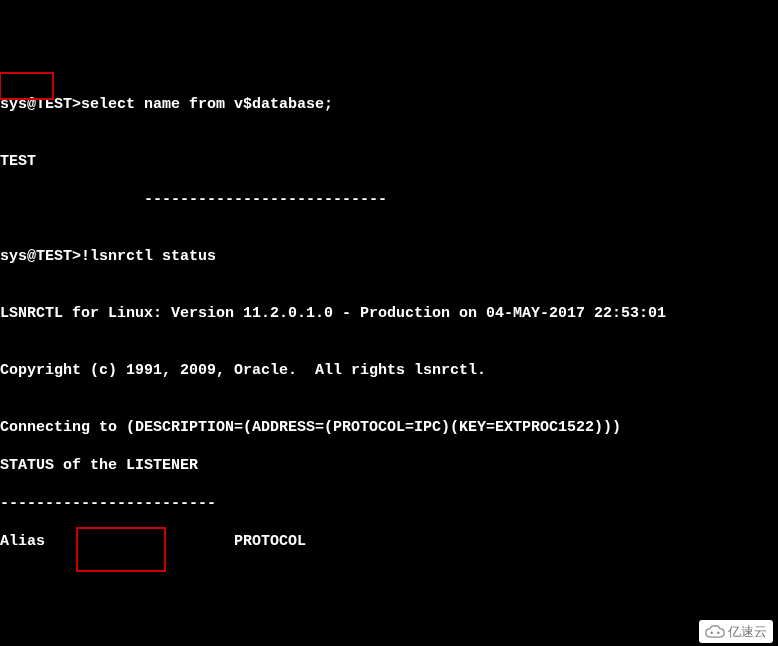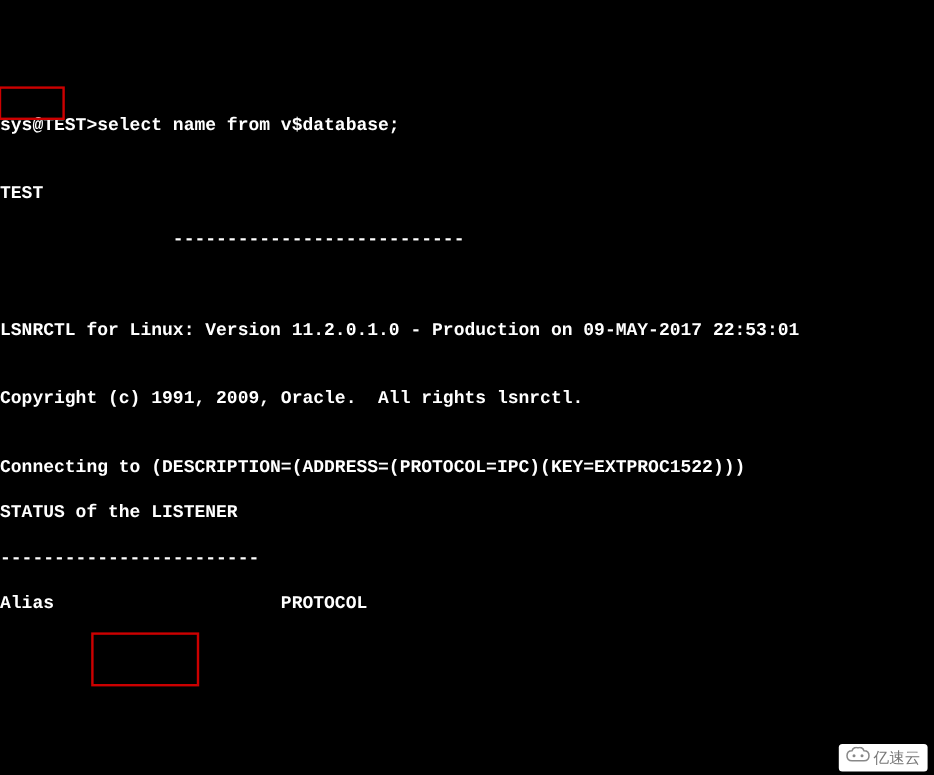--- a/index.html
+++ b/index.html
@@ -51,41 +51,43 @@
       position: absolute;
       right: 5px;
       bottom: 3px;
       background: #fff;
       color: #777;
       font-family: sans-serif;
       font-size: 13px;
       padding: 2px 6px;
       border-radius: 3px;
       display: flex;
+      align-items: center;
       gap: 3px;
     }
     .watermark svg {
       width: 20px;
       height: 14px;
       fill: #888;
     }
   </style>
 </head>
 <body>
 
 
 
 <div class="terminal">
 <span class="line">sys@TEST&gt;select name from v$database;</span>
 <span class="line"></span>
 <span class="line">TEST</span>
 <span class="line">                ---------------------------</span>
 <span class="line"></span>
+<span class="line">sys@TEST&gt;!lsnrctl status</span>
 <span class="line"></span>
-<span class="line">LSNRCTL for Linux: Version 11.2.0.1.0 - Production on 09-MAY-2017 22:53:01</span>
+<span class="line">LSNRCTL for Linux: Version 11.2.0.1.0 - Production on 04-MAY-2017 22:53:01</span>
 <span class="line"></span>
 <span class="line">Copyright (c) 1991, 2009, Oracle.  All rights lsnrctl.</span>
 <span class="line"></span>
 <span class="line">Connecting to (DESCRIPTION=(ADDRESS=(PROTOCOL=IPC)(KEY=EXTPROC1522)))</span>
 <span class="line">STATUS of the LISTENER</span>
 <span class="line">------------------------</span>
 <span class="line">Alias                     PROTOCOL</span>
 
 
 

